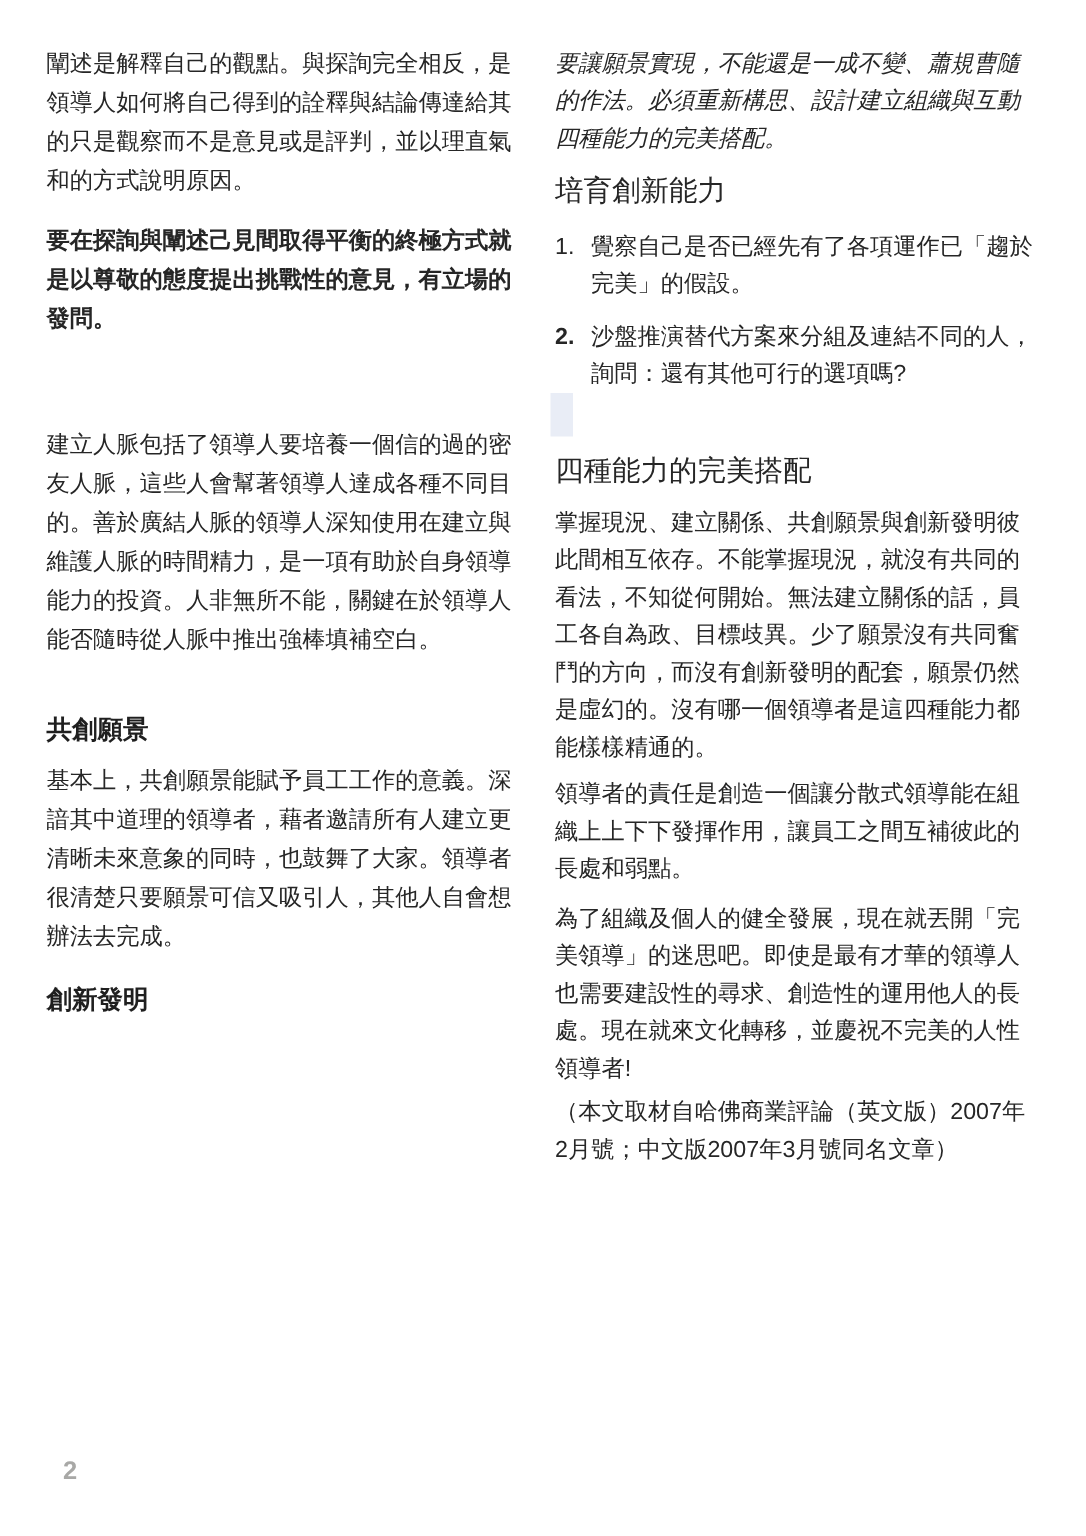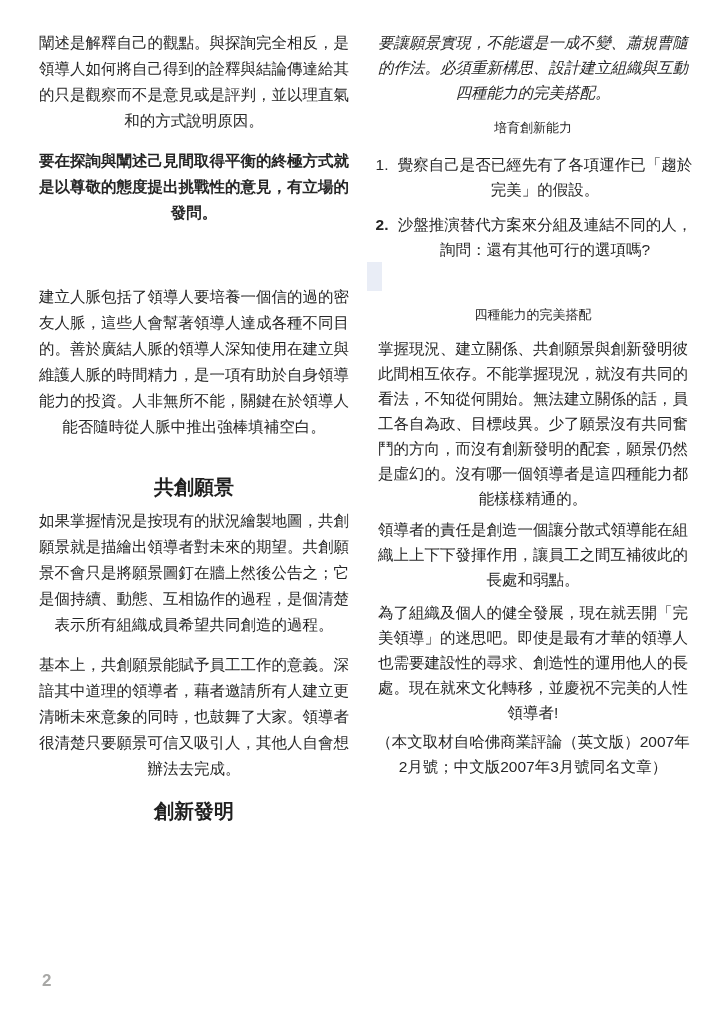--- a/index.html
+++ b/index.html
@@ -8,42 +8,41 @@
     background: #ffffff;
   }
   .page {
     position: relative;
     width: 724px;
     height: 992px;
     background: #ffffff;
     overflow: hidden;
     font-family: "Liberation Sans", sans-serif;
     color: #262626;
-    text-align: center;
   }
   .column {
     position: absolute;
     top: 30px;
     width: 326px;
     font-size: 15.5px;
   }
   .column.left  { left: 31px;  line-height: 26px; }
   .column.right { left: 370px; line-height: 25px; }
 
   .para { margin: 0; }
   .line { white-space: nowrap; }
 
   .heading {
-    font-size: 20px;
+    font-size: 17px;
     font-weight: bold;
     margin: 0;
     color: #1f1f1f;
   }
   .subhead {
-    font-size: 13px;
+    font-size: 19px;
     font-weight: normal;
     margin: 0;
   }
 
   
   .b-lp1 { margin-bottom: 14px; }
   .b-lp2 { margin-bottom: 58px; font-weight: bold; }
   .b-lp3 { margin-bottom: 34px; }
   .b-lh1 { margin-bottom: 8px; }
   .b-lp4 { margin-bottom: 14px; }
@@ -101,27 +100,20 @@
       </div>
     <div class="para b-lp3">
         <div class="line">建立人脈包括了領導人要培養一個信的過的密</div>
         <div class="line">友人脈，這些人會幫著領導人達成各種不同目</div>
         <div class="line">的。善於廣結人脈的領導人深知使用在建立與</div>
         <div class="line">維護人脈的時間精力，是一項有助於自身領導</div>
         <div class="line">能力的投資。人非無所不能，關鍵在於領導人</div>
         <div class="line">能否隨時從人脈中推出強棒填補空白。</div>
       </div>
     <h2 class="heading b-lh1">共創願景</h2>
-    <div class="para b-lp4">
-        <div class="line">如果掌握情況是按現有的狀況繪製地圖，共創</div>
-        <div class="line">願景就是描繪出領導者對未來的期望。共創願</div>
-        <div class="line">景不會只是將願景圖釘在牆上然後公告之；它</div>
-        <div class="line">是個持續、動態、互相協作的過程，是個清楚</div>
-        <div class="line">表示所有組織成員希望共同創造的過程。</div>
-      </div>
     <div class="para b-lp5">
         <div class="line">基本上，共創願景能賦予員工工作的意義。深</div>
         <div class="line">諳其中道理的領導者，藉者邀請所有人建立更</div>
         <div class="line">清晰未來意象的同時，也鼓舞了大家。領導者</div>
         <div class="line">很清楚只要願景可信又吸引人，其他人自會想</div>
         <div class="line">辦法去完成。</div>
       </div>
     <h2 class="heading b-lh2">創新發明</h2>
   </div>
 

